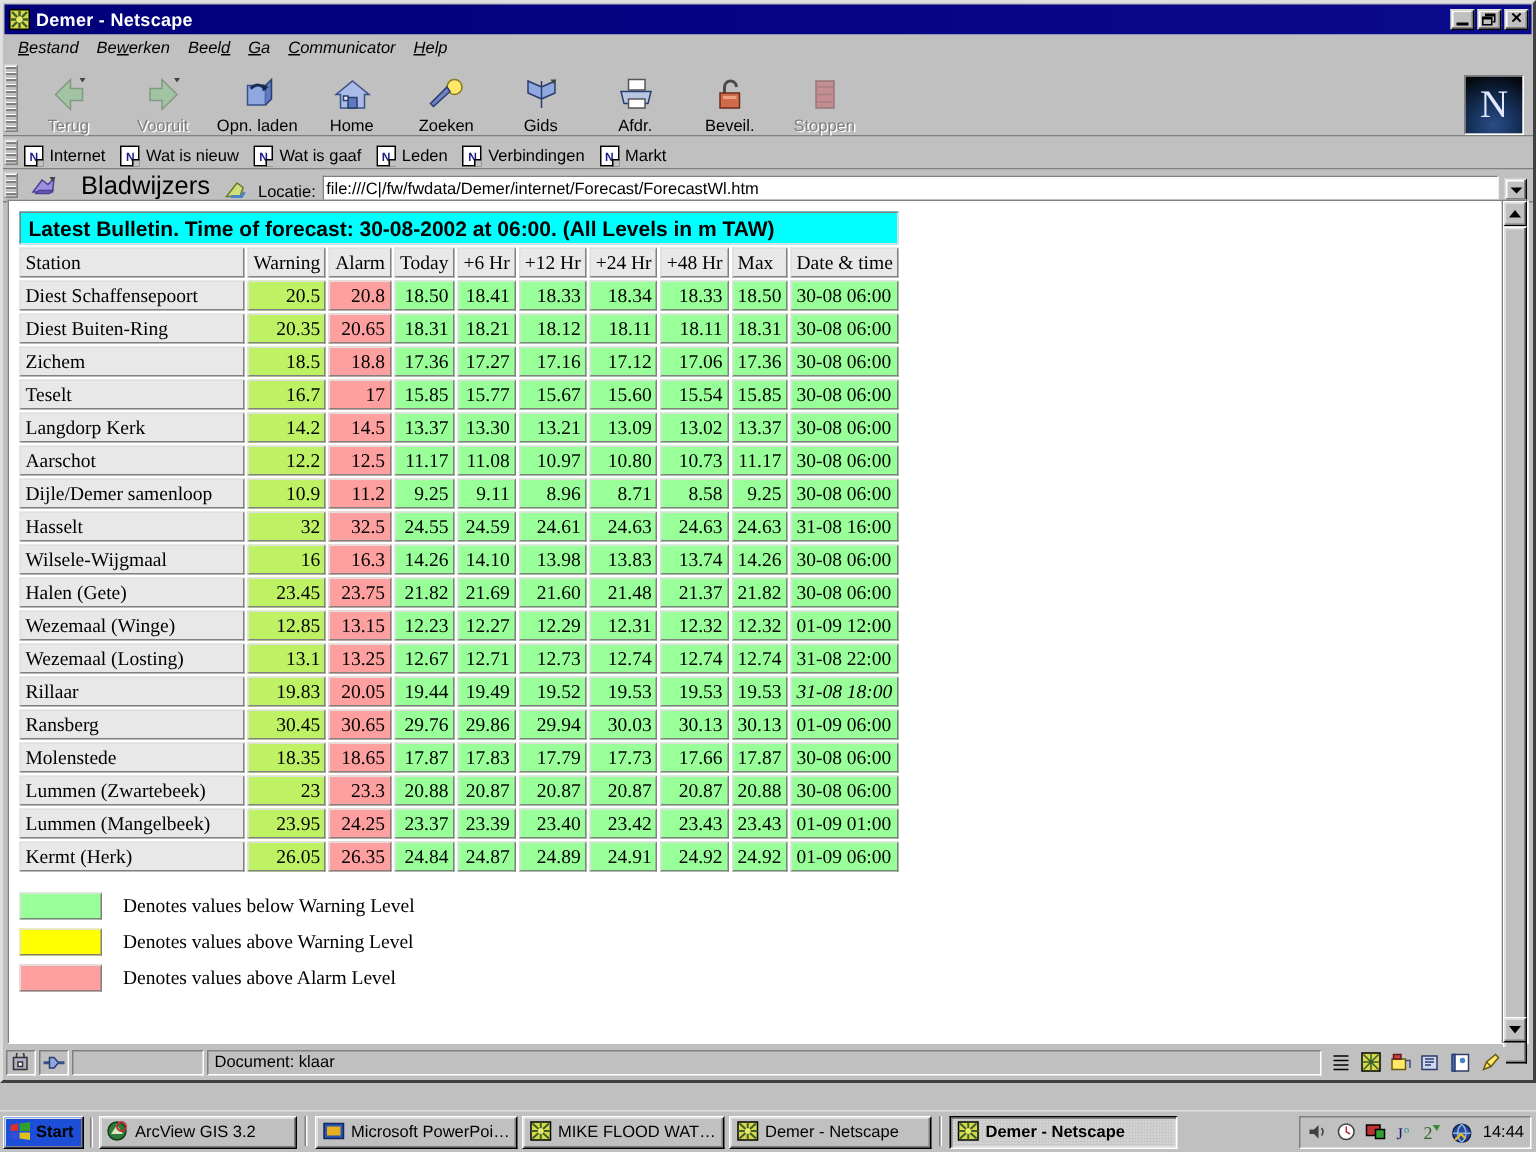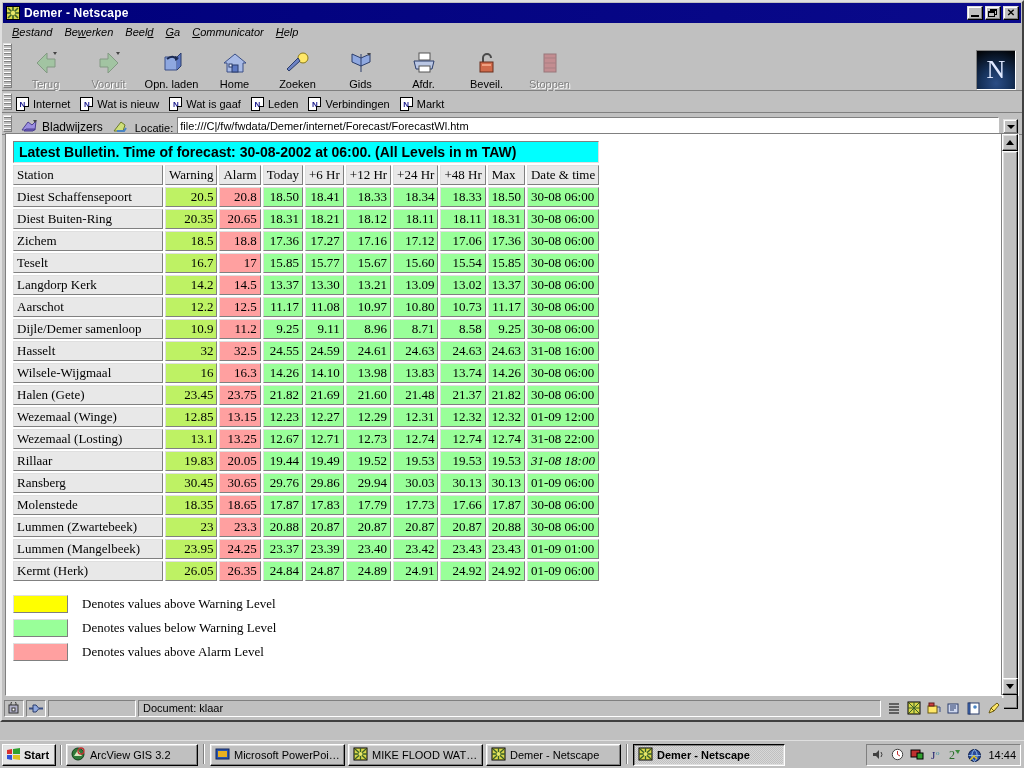--- a/index.html
+++ b/index.html
@@ -66,21 +66,21 @@
 
   #personalbar { height:22px; border-bottom:1px solid #808080; }
   .pb-item { display:flex; align-items:center; gap:4px; padding:1px 8px 1px 2px; font-size:11px;}
   .pb-ic { width:13px; height:14px; background:#fff; border:1px solid #000; position:relative;
            display:flex; align-items:center; justify-content:center;
            font-size:8px; color:#1a1a8c; font-weight:bold; }
   .pb-ic:after{content:"";position:absolute;right:-1px;bottom:-1px;width:4px;height:4px;
            background:#c0c0c0;border-left:1px solid #000;border-top:1px solid #000;}
 
   #locbar { height:22px; border-bottom:1px solid #808080; }
-  .bm { display:flex; align-items:center; gap:4px; padding:0 6px; font-size:12px;margin-top:12px;}
+  .bm { display:flex; align-items:center; gap:16px; padding:0 6px; font-size:17px;margin-top:12px;}
   .bmicon { width:18px; height:15px; position:relative; }
   .loclabel { font-size:11px; margin:0 4px 0 6px; }
   #locfield { flex:1; height:17px; background:#fff; margin-right:4px;
               border:1px solid; border-color:#808080 #fff #fff #808080;
               display:flex; align-items:center; padding:0 2px; font-size:11px; overflow:hidden;
               white-space:nowrap; }
 
   
   #contentwrap { position:absolute; left:3px; right:3px; top:131px; bottom:24px;
                  border:1px solid; border-color:#808080 #fff #fff #808080;
@@ -131,21 +131,21 @@
   #sb-prog { width:88px; height:17px; border:1px solid; border-color:#808080 #fff #fff #808080; }
   #sb-msg { flex:1; height:17px; border:1px solid; border-color:#808080 #fff #fff #808080;
             display:flex; align-items:center; padding-left:4px; font-size:11px; }
   #sb-tray { display:flex; align-items:center; gap:3px; padding:0 2px; }
   .sb-tic { width:17px; height:16px; display:flex; align-items:center; justify-content:center; }
 
   
   #taskbar { position:absolute; left:0; bottom:0; width:1024px; height:28px;
              background:#c0c0c0; border-top:1px solid #dfdfdf;
              display:flex; align-items:center; padding:2px 0; gap:2px; }
-  #startbtn { width:54px; height:22px; margin-left:2px; background:#e5e5e5;
+  #startbtn { width:54px; height:22px; margin-left:2px; background:#1d4ed8;
               border:1px solid; border-color:#fff #000 #000 #fff;
               box-shadow: inset -1px -1px 0 #808080, inset 1px 1px 0 #dfdfdf;
               display:flex; align-items:center; gap:3px; padding-left:3px;
               font-weight:bold; font-size:11px; flex:none; }
   .taskitem { height:22px; background:#c0c0c0; display:flex; align-items:center;
               gap:4px; padding:0 4px; font-size:11px; white-space:nowrap; overflow:hidden;
               border:1px solid; border-color:#fff #000 #000 #fff;
               box-shadow: inset -1px -1px 0 #808080, inset 1px 1px 0 #dfdfdf; }
   .taskitem.active { border-color:#000 #fff #fff #000;
               box-shadow: inset 1px 1px 0 #808080, inset -1px -1px 0 #dfdfdf;
@@ -591,29 +591,29 @@
               <td class="num c-ok">24.92</td>
               <td class="num c-ok" style="text-align: left;">01-09 06:00</td>
             </tr>
           </tbody>
       </table>
 
       <table class="legend">
         <tbody id="legend-body">
             <tr>
               <td>
+                <span class="swatch" style="background: rgb(153, 255, 153);"></span>
+              </td>
+              <td class="legtxt">Denotes values below Warning Level</td>
+            </tr>
+            <tr>
+              <td>
                 <span class="swatch" style="background: rgb(255, 255, 0);"></span>
               </td>
               <td class="legtxt">Denotes values above Warning Level</td>
-            </tr>
-            <tr>
-              <td>
-                <span class="swatch" style="background: rgb(153, 255, 153);"></span>
-              </td>
-              <td class="legtxt">Denotes values below Warning Level</td>
             </tr>
             <tr>
               <td>
                 <span class="swatch" style="background: rgb(255, 160, 160);"></span>
               </td>
               <td class="legtxt">Denotes values above Alarm Level</td>
             </tr>
           </tbody>
       </table>
 

